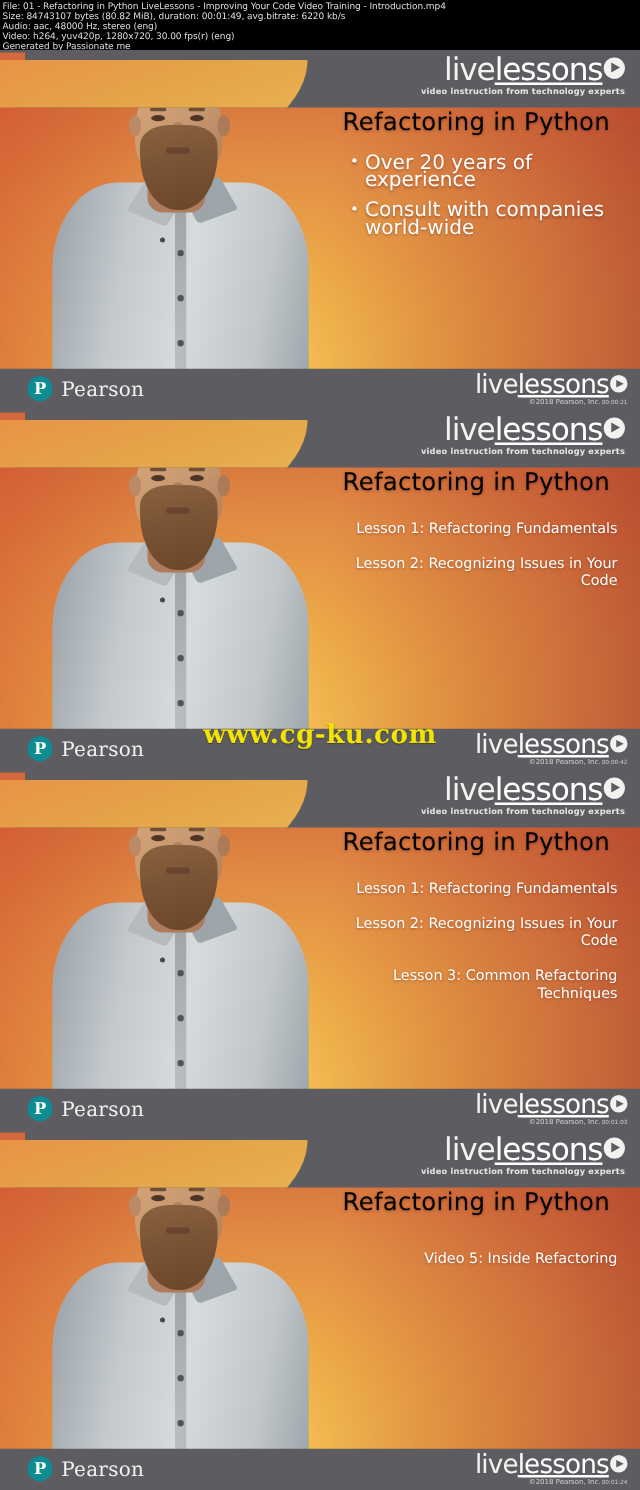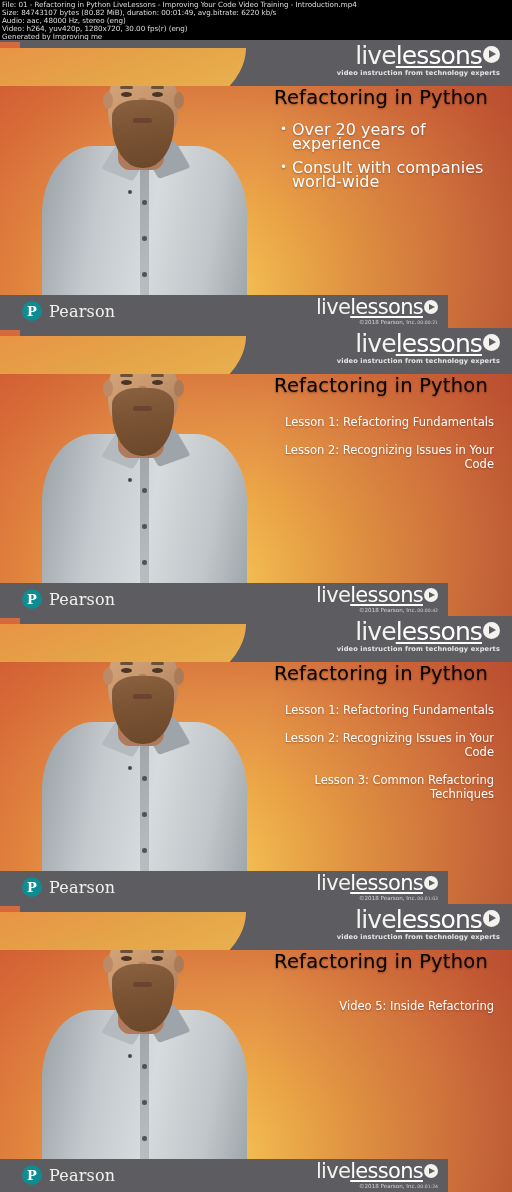--- a/index.html
+++ b/index.html
@@ -228,21 +228,21 @@
     line-height: 14.5px;
     margin-bottom: 13px;
     text-shadow: 0 1px 2px rgba(90,35,20,0.45);
     text-align: right;
   }
   .lessons.single { margin-top: 26px; }
 
   
   .botbar {
     position: absolute; left: 0; bottom: 0;
-    width: 448px; height: 33px;
+    width: 512px; height: 33px;
     background: #5d5c60;
   }
   .pearson {
     position: absolute; left: 22px; top: 6px;
     display: flex; align-items: center; gap: 7px;
   }
   .pearson-mark {
     width: 20px; height: 20px;
     border-radius: 50%;
     background: #0e8c92;
@@ -304,21 +304,21 @@
 </head>
 <body>
 
 <div id="root">
 
   <div class="meta">
     <div class="meta-line">File: 01 - Refactoring in Python LiveLessons - Improving Your Code Video Training - Introduction.mp4</div>
     <div class="meta-line">Size: 84743107 bytes (80.82 MiB), duration: 00:01:49, avg.bitrate: 6220 kb/s</div>
     <div class="meta-line">Audio: aac, 48000 Hz, stereo (eng)</div>
     <div class="meta-line">Video: h264, yuv420p, 1280x720, 30.00 fps(r) (eng)</div>
-    <div class="meta-line">Generated by Improving me</div>
+    <div class="meta-line">Generated by Passionate me</div>
   </div>
 
   <div class="frames">
 
     <div class="frame">
       <div class="backdrop"></div>
 
       <div class="person">
         <div class="p-shadow"></div>
         <div class="p-torso"></div>
@@ -555,14 +555,15 @@
           </div>
           <div class="copyline">
             <span>©2018 Pearson, Inc.</span><span class="timecode">00:01:24</span>
           </div>
         </div>
       </div>
     </div>
 
   </div>
 
+  <div class="watermark">www.cg-ku.com</div>
 
 </div>
 
 </body></html>

